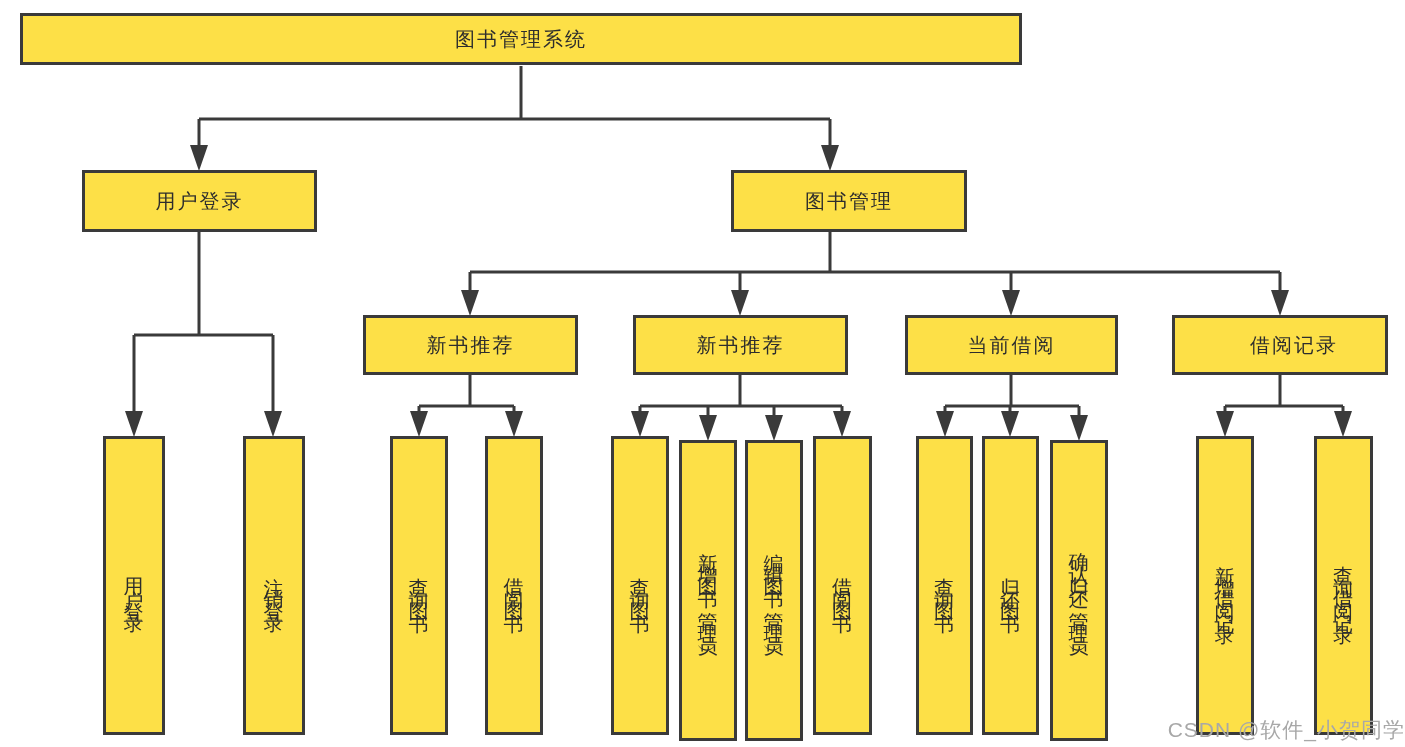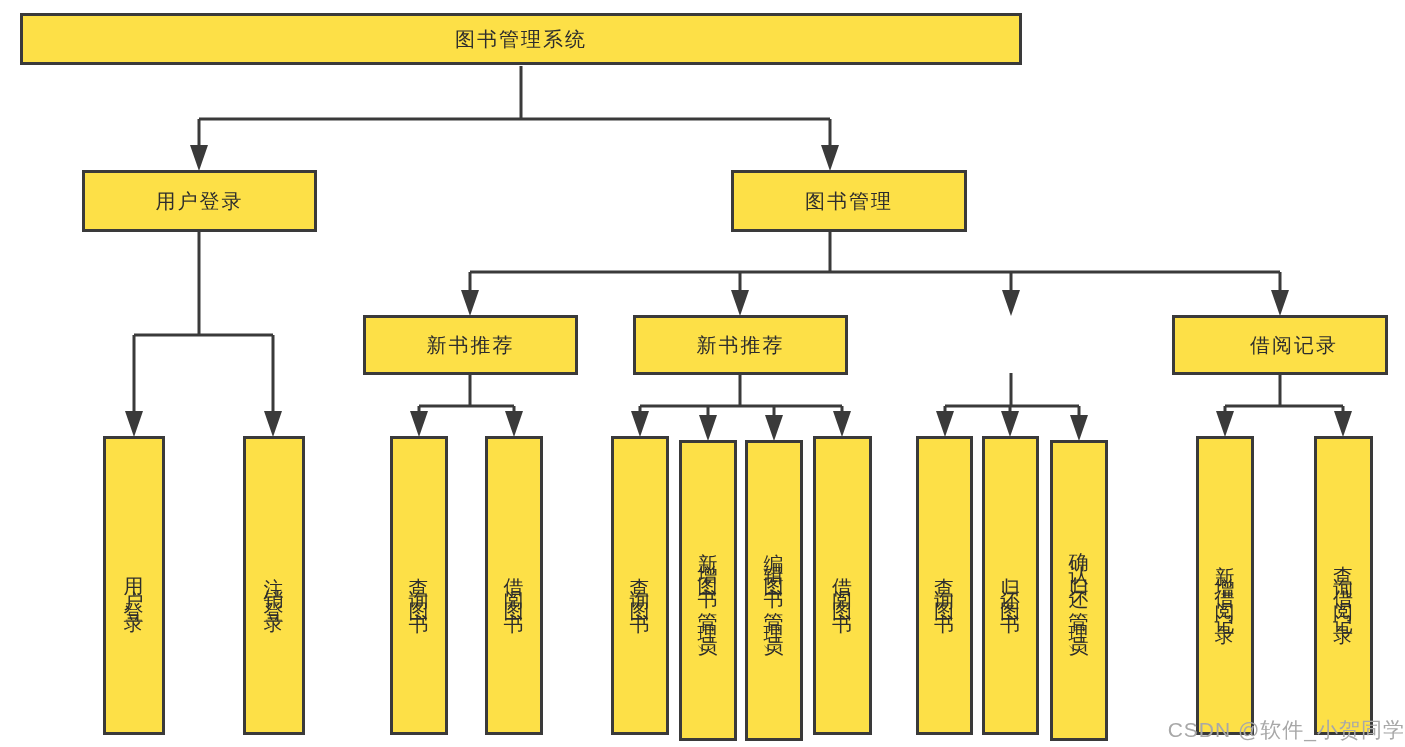--- a/index.html
+++ b/index.html
@@ -120,20 +120,23 @@
   <div class="node" style="left:712px; top:170px; width:236px; height:62px;margin-left:19px;">
     <span class="hlabel">图书管理</span>
   </div>
 
   <div class="node" style="left:363px; top:315px; width:215px; height:60px;">
     <span class="hlabel">新书推荐</span>
   </div>
   <div class="node" style="left:633px; top:315px; width:215px; height:60px;">
     <span class="hlabel">新书推荐</span>
   </div>
+  <div class="node" style="left:905px; top:315px; width:213px; height:60px;">
+    <span class="hlabel">当前借阅</span>
+  </div>
   <div class="node" style="left:1172px; top:315px; width:216px; height:60px;padding-left:28px;">
     <span class="hlabel">借阅记录</span>
   </div>
 
   <div class="node" style="left:103px; top:436px; width:62px; height:299px;">
     <span class="vlabel">用户登录</span>
   </div>
   <div class="node" style="left:243px; top:436px; width:62px; height:299px;">
     <span class="vlabel">注销登录</span>
   </div>

